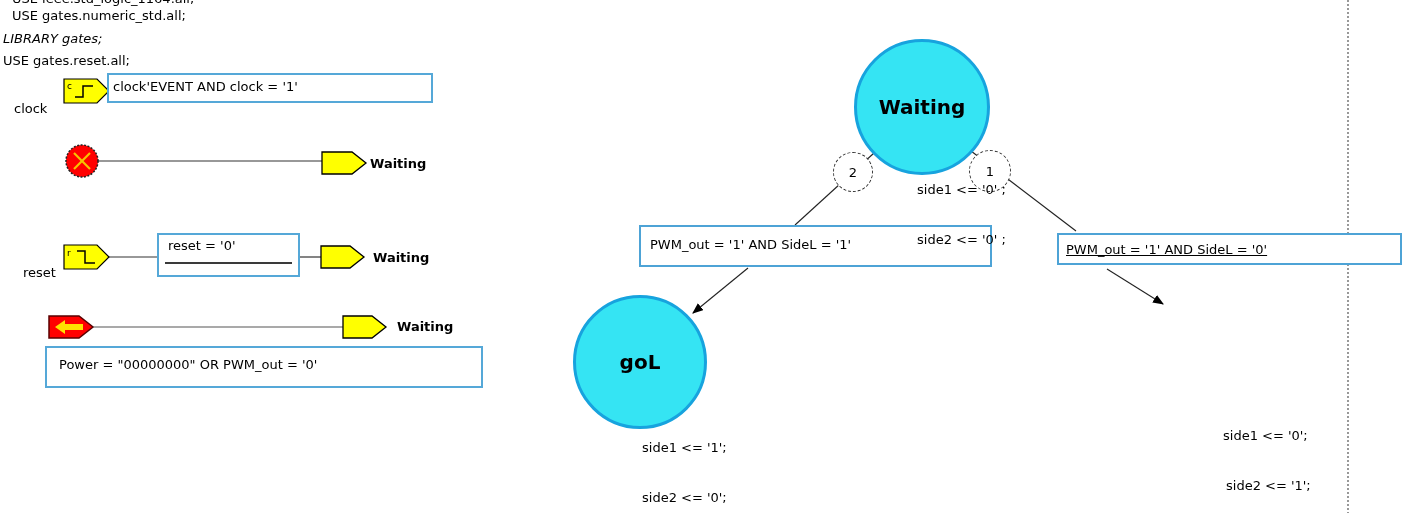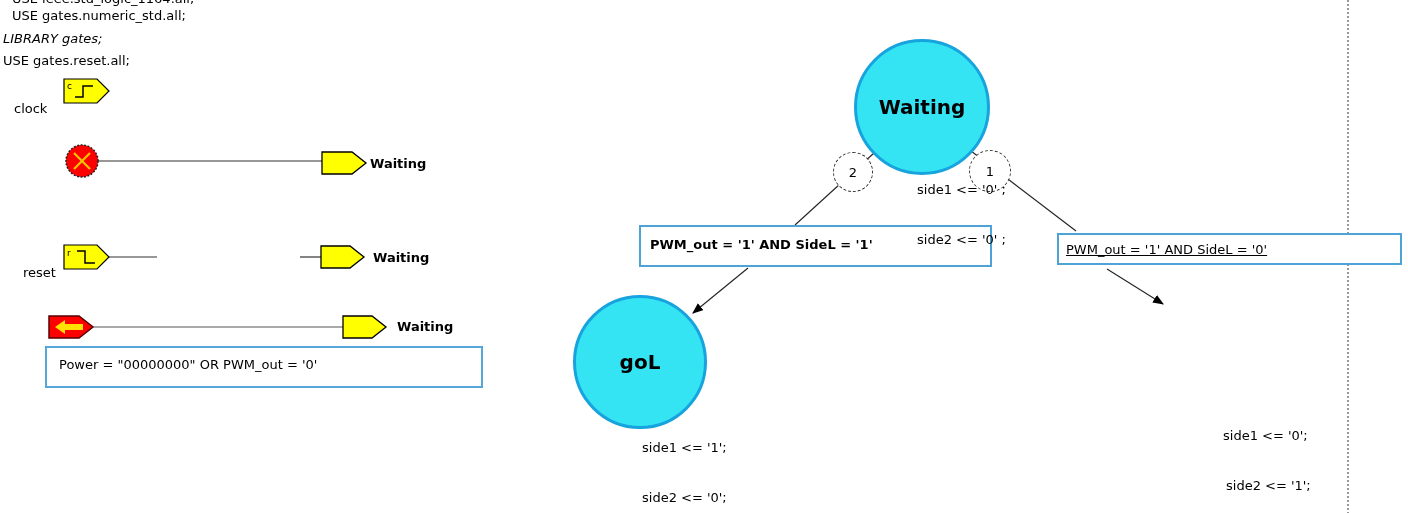--- a/index.html
+++ b/index.html
@@ -111,24 +111,31 @@
   </svg>
 
   <div class="abs" style="left:0; top:-9px; z-index:2;">
     <div class="codeline" style="position:absolute; left:12px; top:0;">USE ieee.std_logic_1164.all;</div>
     <div class="codeline" style="position:absolute; left:12px; top:17px;">USE gates.numeric_std.all;</div>
     <div class="codeline" style="position:absolute; left:3px; top:40px;font-style:italic;">LIBRARY gates;</div>
     <div class="codeline" style="position:absolute; left:3px; top:62px;">USE gates.reset.all;</div>
   </div>
 
   <div class="abs siglabel" style="left:14px; top:84px; z-index:2;">clock</div>
+  <div class="cond-box" style="left:107px; top:73px; width:326px; height:30px;">
+    <div class="cond-text" style="padding:4px 0 0 4px;">clock'EVENT AND clock = '1'</div>
+  </div>
 
   <div class="abs wait-label" style="left:370px; top:156px; z-index:2;">Waiting</div>
 
   <div class="abs siglabel" style="left:23px; top:248px; z-index:2;">reset</div>
+  <div class="cond-box" style="left:157px; top:233px; width:143px; height:44px;">
+    <div class="cond-text" style="padding:3px 0 0 9px;">reset = '0'</div>
+    <div class="sep-line" style="left:6px; top:27px; width:127px;"></div>
+  </div>
   <div class="abs wait-label" style="left:373px; top:250px; z-index:2;">Waiting</div>
 
   <div class="abs wait-label" style="left:397px; top:319px; z-index:2;">Waiting</div>
   <div class="cond-box" style="left:45px; top:346px; width:438px; height:42px;">
     <div class="cond-text" style="padding:9px 0 0 12px;">Power = "00000000" OR PWM_out = '0'</div>
   </div>
 
   <div class="state" style="left:854px; top:39px; width:136px; height:136px;">
     <span class="state-label">Waiting</span>
   </div>
@@ -136,21 +143,21 @@
     <span>2</span>
   </div>
   <div class="prio" style="left:969px; top:150px; width:42px; height:42px;">
     <span>1</span>
   </div>
   <div class="actions" style="left:917px; top:150px;">
     <div>side1 &lt;= '0' ;</div>
     <div>side2 &lt;= '0' ;</div>
   </div>
 
-  <div class="cond-box" style="left:639px; top:225px; width:353px; height:42px; border-color:#4da3d6;font-weight:bold;">
+  <div class="cond-box" style="left:639px; top:225px; width:353px; height:42px; border-color:#4da3d6;">
     <div class="cond-text" style="padding:10px 0 0 9px;">PWM_out = '1' AND SideL = '1'</div>
   </div>
   <div class="cond-box" style="left:1057px; top:233px; width:345px; height:32px; border-color:#4da3d6;text-decoration:underline;">
     <div class="cond-text" style="padding:7px 0 0 7px;">PWM_out = '1' AND SideL = '0'</div>
   </div>
 
   <div class="state" style="left:573px; top:295px; width:134px; height:134px;">
     <span class="state-label">goL</span>
   </div>
   <div class="actions" style="left:642px; top:408px;">

